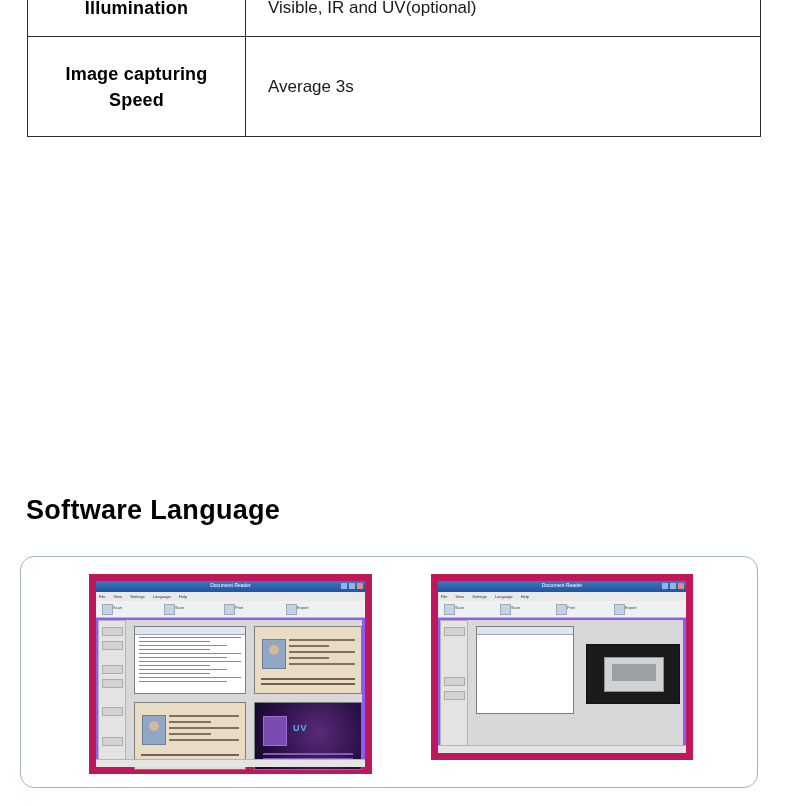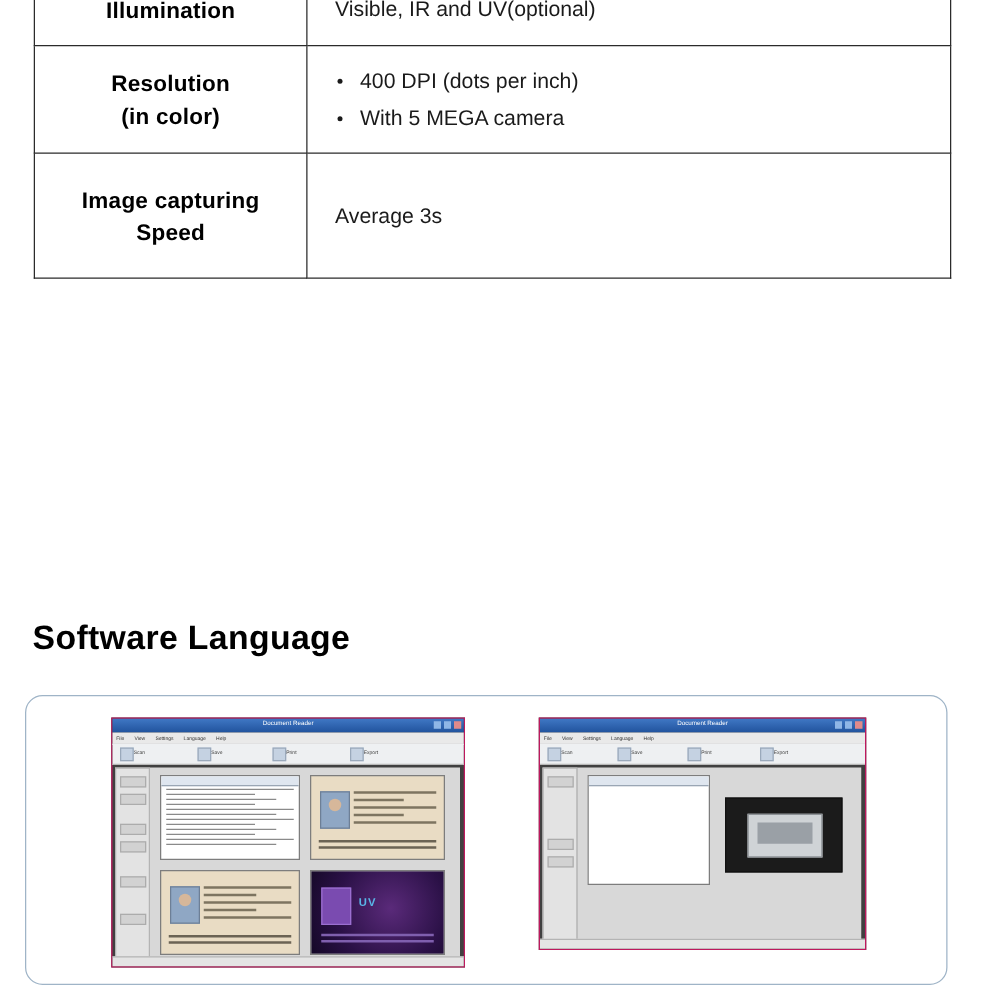--- a/index.html
+++ b/index.html
@@ -100,22 +100,22 @@
     height: 232px;
     border: 1px solid #9fb4c7;
     border-radius: 14px;
     background: #ffffff;
     box-sizing: border-box;
   }
 
   .shot {
     position: absolute;
     box-sizing: border-box;
-    background: #404040;
-    border: 1px solid #be185d;
+    background: #8b5cf6;
+    border: 7px solid #be185d;
   }
   .shot-a { left: 68px; top: 17px; width: 283px; height: 200px; }
   .shot-b { left: 410px; top: 17px; width: 262px; height: 186px; }
 
   .titlebar {
     position: absolute;
     left: 0; top: 0; right: 0;
     height: 11px;
     background: linear-gradient(#3f77c4, #21539d);
   }
@@ -363,36 +363,20 @@
           <span class="line">Illumination</span>
         </div>
       </td>
       <td>
         <div class="value-cell">
           <span class="plain">Visible, IR and UV(optional)</span>
         </div>
       </td>
     </tr>
 
-    <tr class="row-tall-2">
-      <td>
-        <div class="label-cell">
-          <span class="line">Resolution</span>
-          <span class="line">(in color)</span>
-        </div>
-      </td>
-      <td>
-        <div class="value-cell">
-          <ul class="bullets">
-            <li>400 DPI (dots per inch)</li>
-            <li>With 5 MEGA camera</li>
-          </ul>
-        </div>
-      </td>
-    </tr>
 
     <tr class="row-tall-3">
       <td>
         <div class="label-cell">
           <span class="line">Image capturing</span>
           <span class="line">Speed</span>
         </div>
       </td>
       <td>
         <div class="value-cell">

